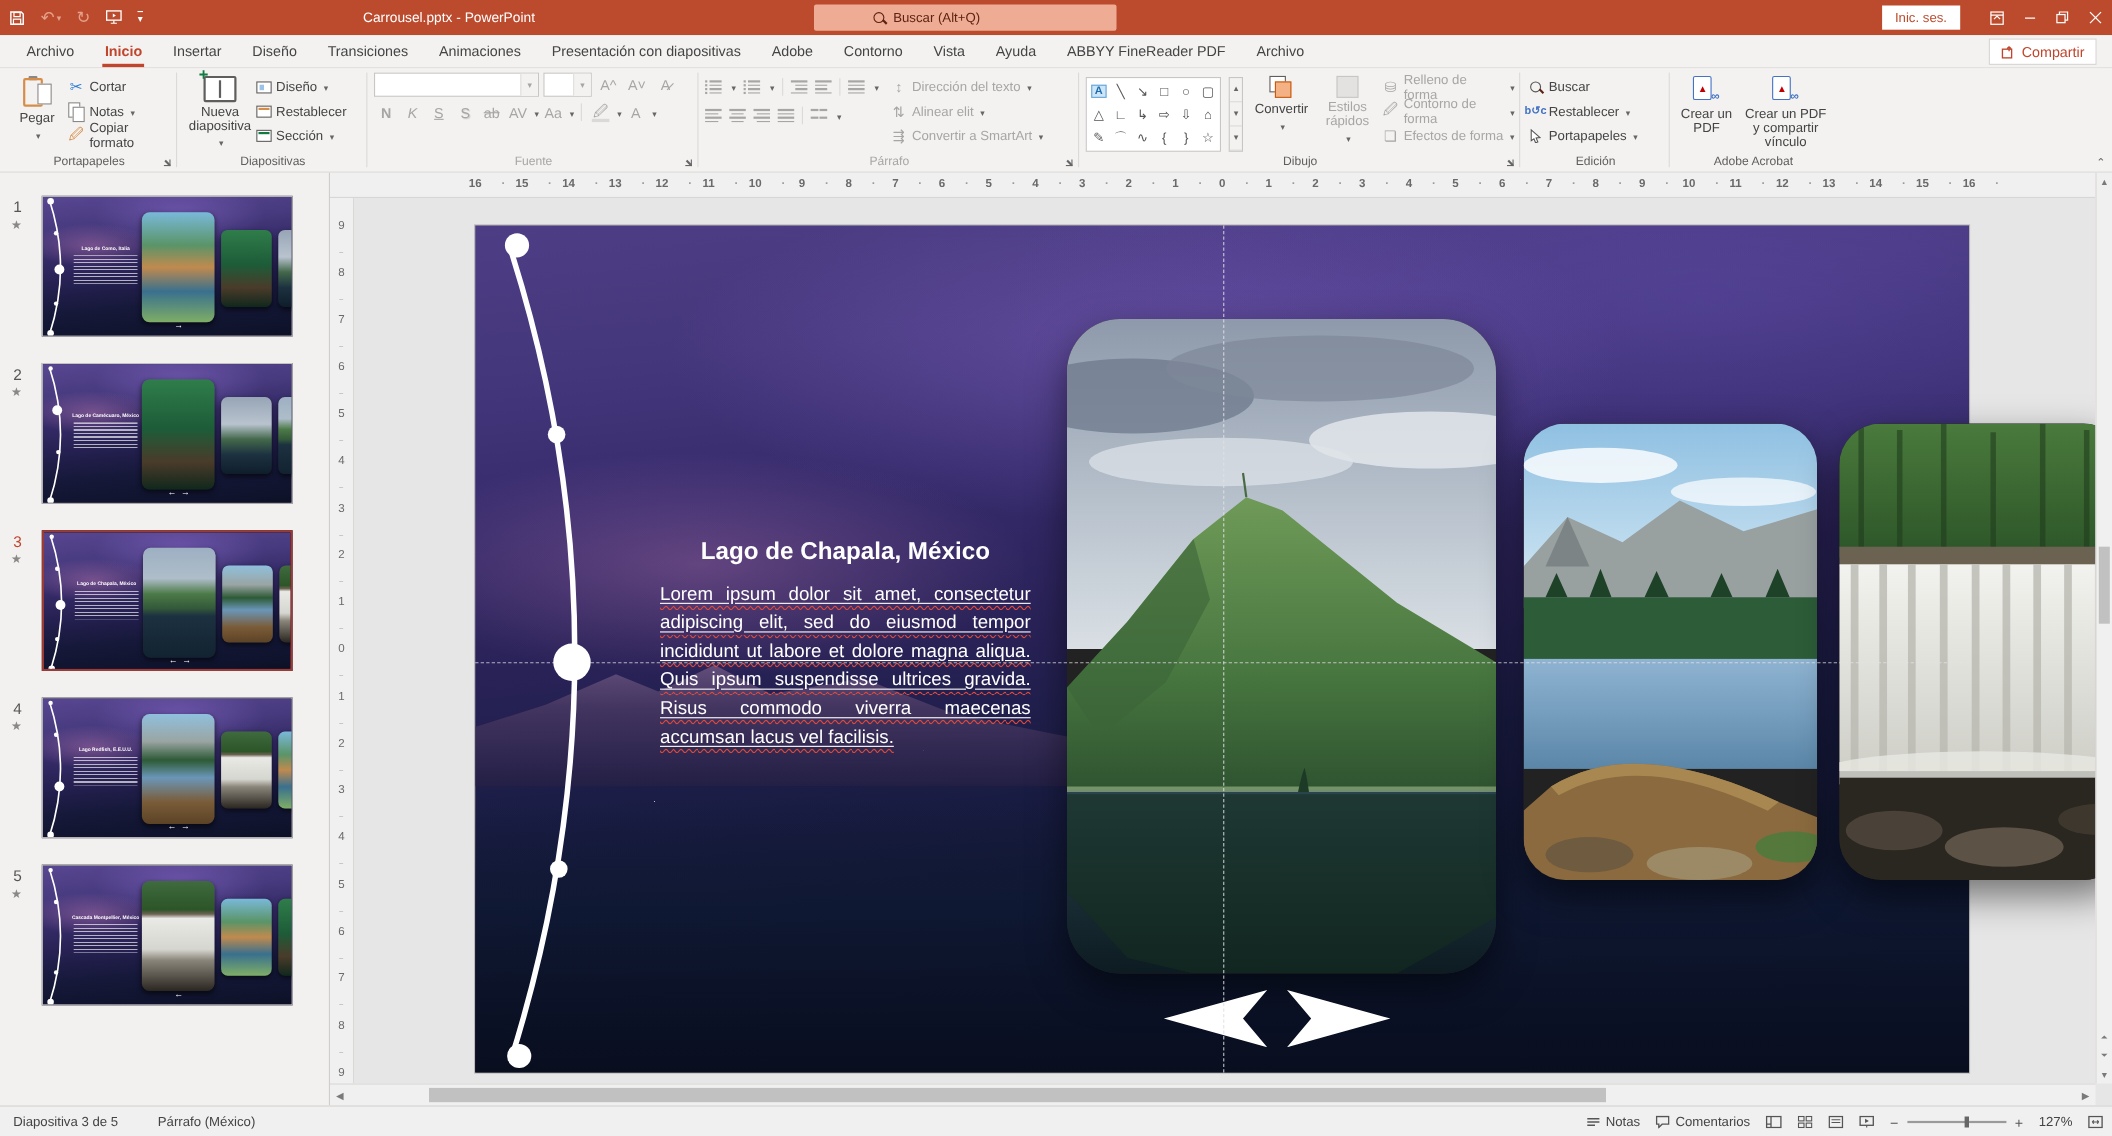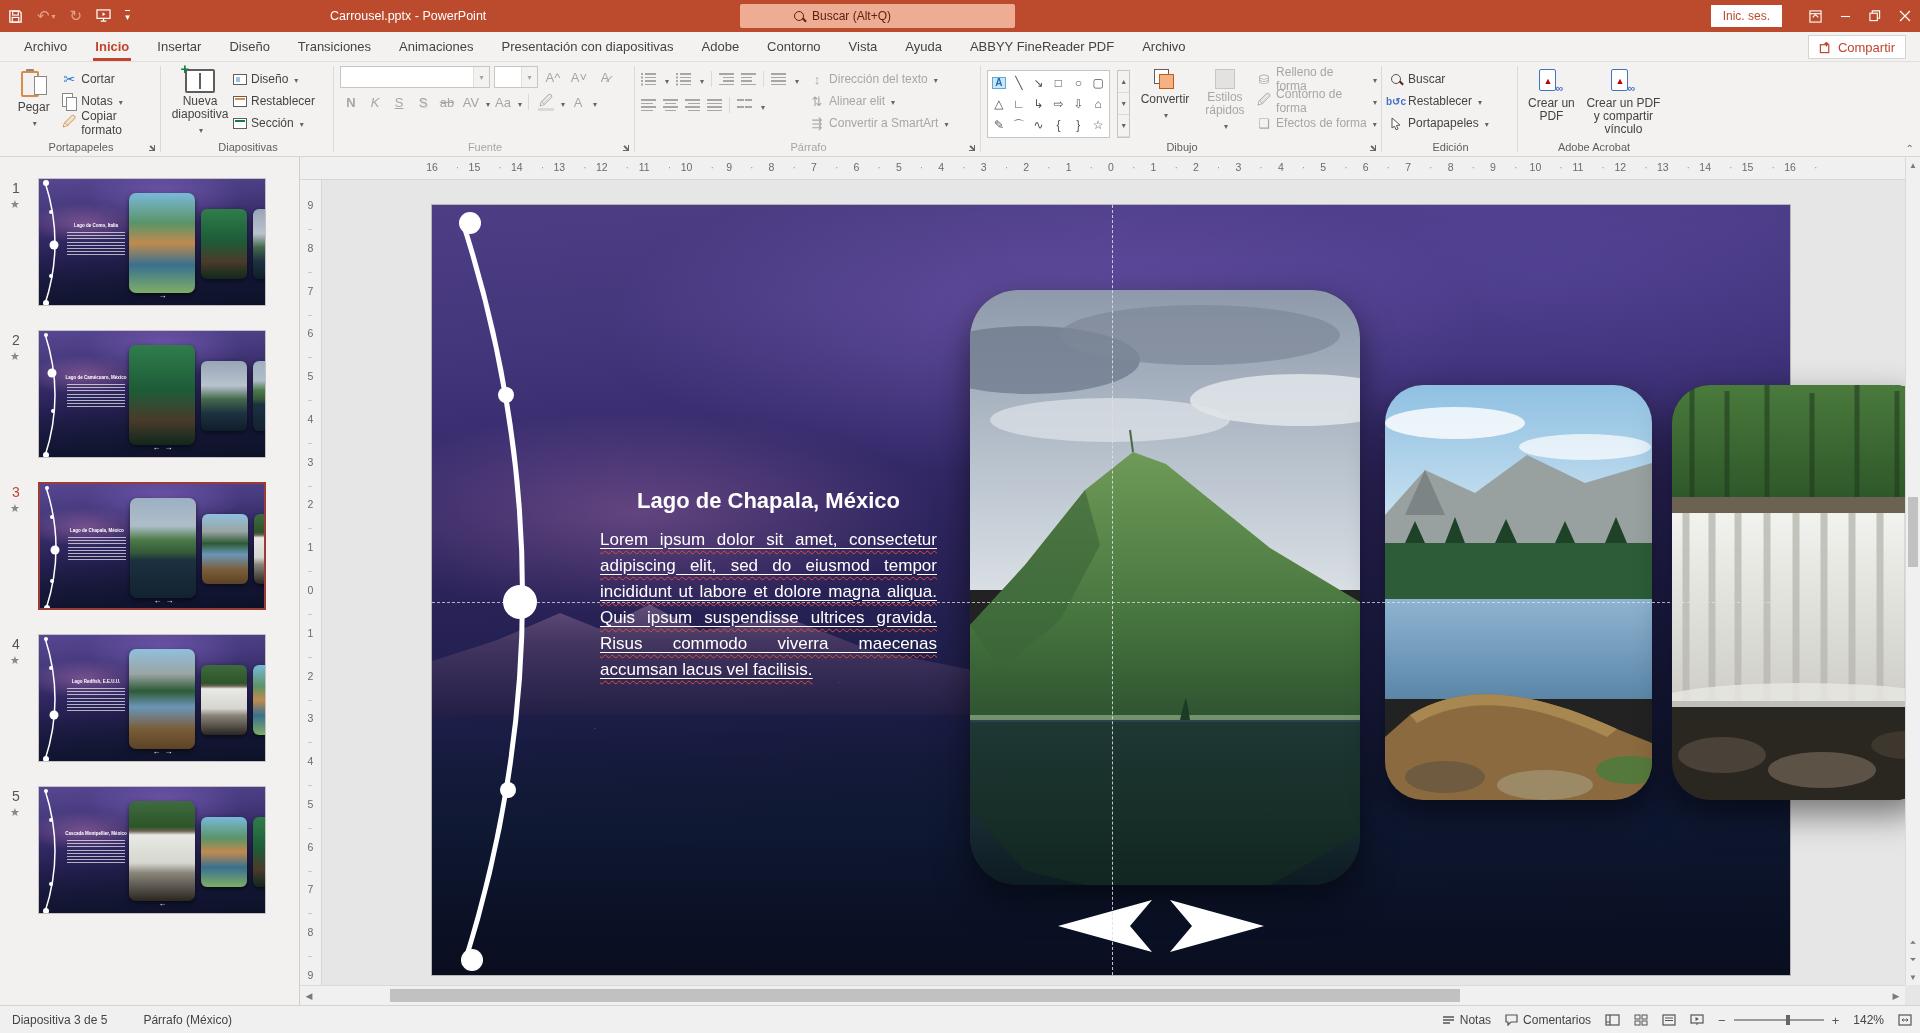--- a/index.html
+++ b/index.html
@@ -143,21 +143,21 @@
   .ph-como   { background:linear-gradient(180deg,#79b9d9 0%,#5a9468 30%,#c08a4e 50%,#39708e 72%,#7fae66 100%); }
   .ph-trees  { background:linear-gradient(180deg,#2f7d4a 0%,#1d5c38 45%,#4a3b2a 75%,#10281c 100%); }
   .ph-mtnlk  { background:linear-gradient(180deg,#9db0c2 0%,#aebdc9 28%,#4c7a47 42%,#33593a 55%,#1c3140 62%,#122230 100%); }
   .ph-redf   { background:linear-gradient(180deg,#8fc0dd 0%,#9aa5a3 25%,#2d5a36 42%,#6b96b8 58%,#7a5c38 80%,#5c4326 100%); }
   .ph-falls  { background:linear-gradient(180deg,#3f6b3f 0%,#2c5528 26%,#6b6252 30%,#e9e9e5 34%,#d6d6d0 62%,#8a857a 72%,#2a2620 100%); }
   .ph-mtns   { background:linear-gradient(180deg,#97a5b5 0%,#b9c3cf 35%,#43684a 55%,#1c3140 75%,#0f1d2a 100%); }
 
   
   .hruler { position:absolute; left:300px; top:0; width:1605px; height:23px; background:#F0F0F0;
     border-bottom:1px solid #D8D6D4; overflow:hidden; }
-  .hr-num { position:absolute; top:4px; transform:translateX(-50%); font-size:10.5px; color:#6a6a6a; }
+  .hr-num { position:absolute; top:4px; transform:translateX(-50%); font-size:10.5px; color:#6a6a6a;font-weight:bold; }
   .hr-num::after { content:"·"; position:absolute; left:calc(100% + 18px); color:#9a9a9a; }
   .vruler { position:absolute; left:300px; top:23px; width:22px; height:805px; background:#F0F0F0;
     border-right:1px solid #D8D6D4; overflow:hidden; }
   .vr-num { position:absolute; left:50%; transform:translate(-50%,-50%); font-size:10.5px; color:#6a6a6a; }
   .vr-num::after { content:"–"; position:absolute; top:calc(100% + 12px); left:50%; transform:translateX(-50%) scale(.6); color:#9a9a9a; }
   .canvas { position:absolute; left:322px; top:23px; width:1583px; height:805px; background:#E6E6E6;
     overflow:hidden; }
 
   
   .slide { position:absolute; left:110px; top:25px; width:1358px; height:770px; overflow:visible;
@@ -940,21 +940,21 @@
           <path d="M7 9v2" stroke="#555"></path>
         </svg>
     </span>
     <span class="zoom-slider">
       <span class="zs-sign">−</span>
       <span class="zs-track">
           <span class="zs-knob"></span>
         </span>
       <span class="zs-sign">+</span>
     </span>
-    <span>142%</span>
+    <span>127%</span>
     <span class="sb-item">
       <svg width="14" height="12" viewBox="0 0 14 12">
           <rect x="1" y="1" width="12" height="10" fill="none" stroke="#555" stroke-width="1.2"></rect>
           <path d="M4 6h6M4 6l1.5-1.5M4 6l1.5 1.5M10 6l-1.5-1.5M10 6l-1.5 1.5" stroke="#555"></path>
         </svg>
     </span>
   </div>
 </div>
 
 </body></html>

